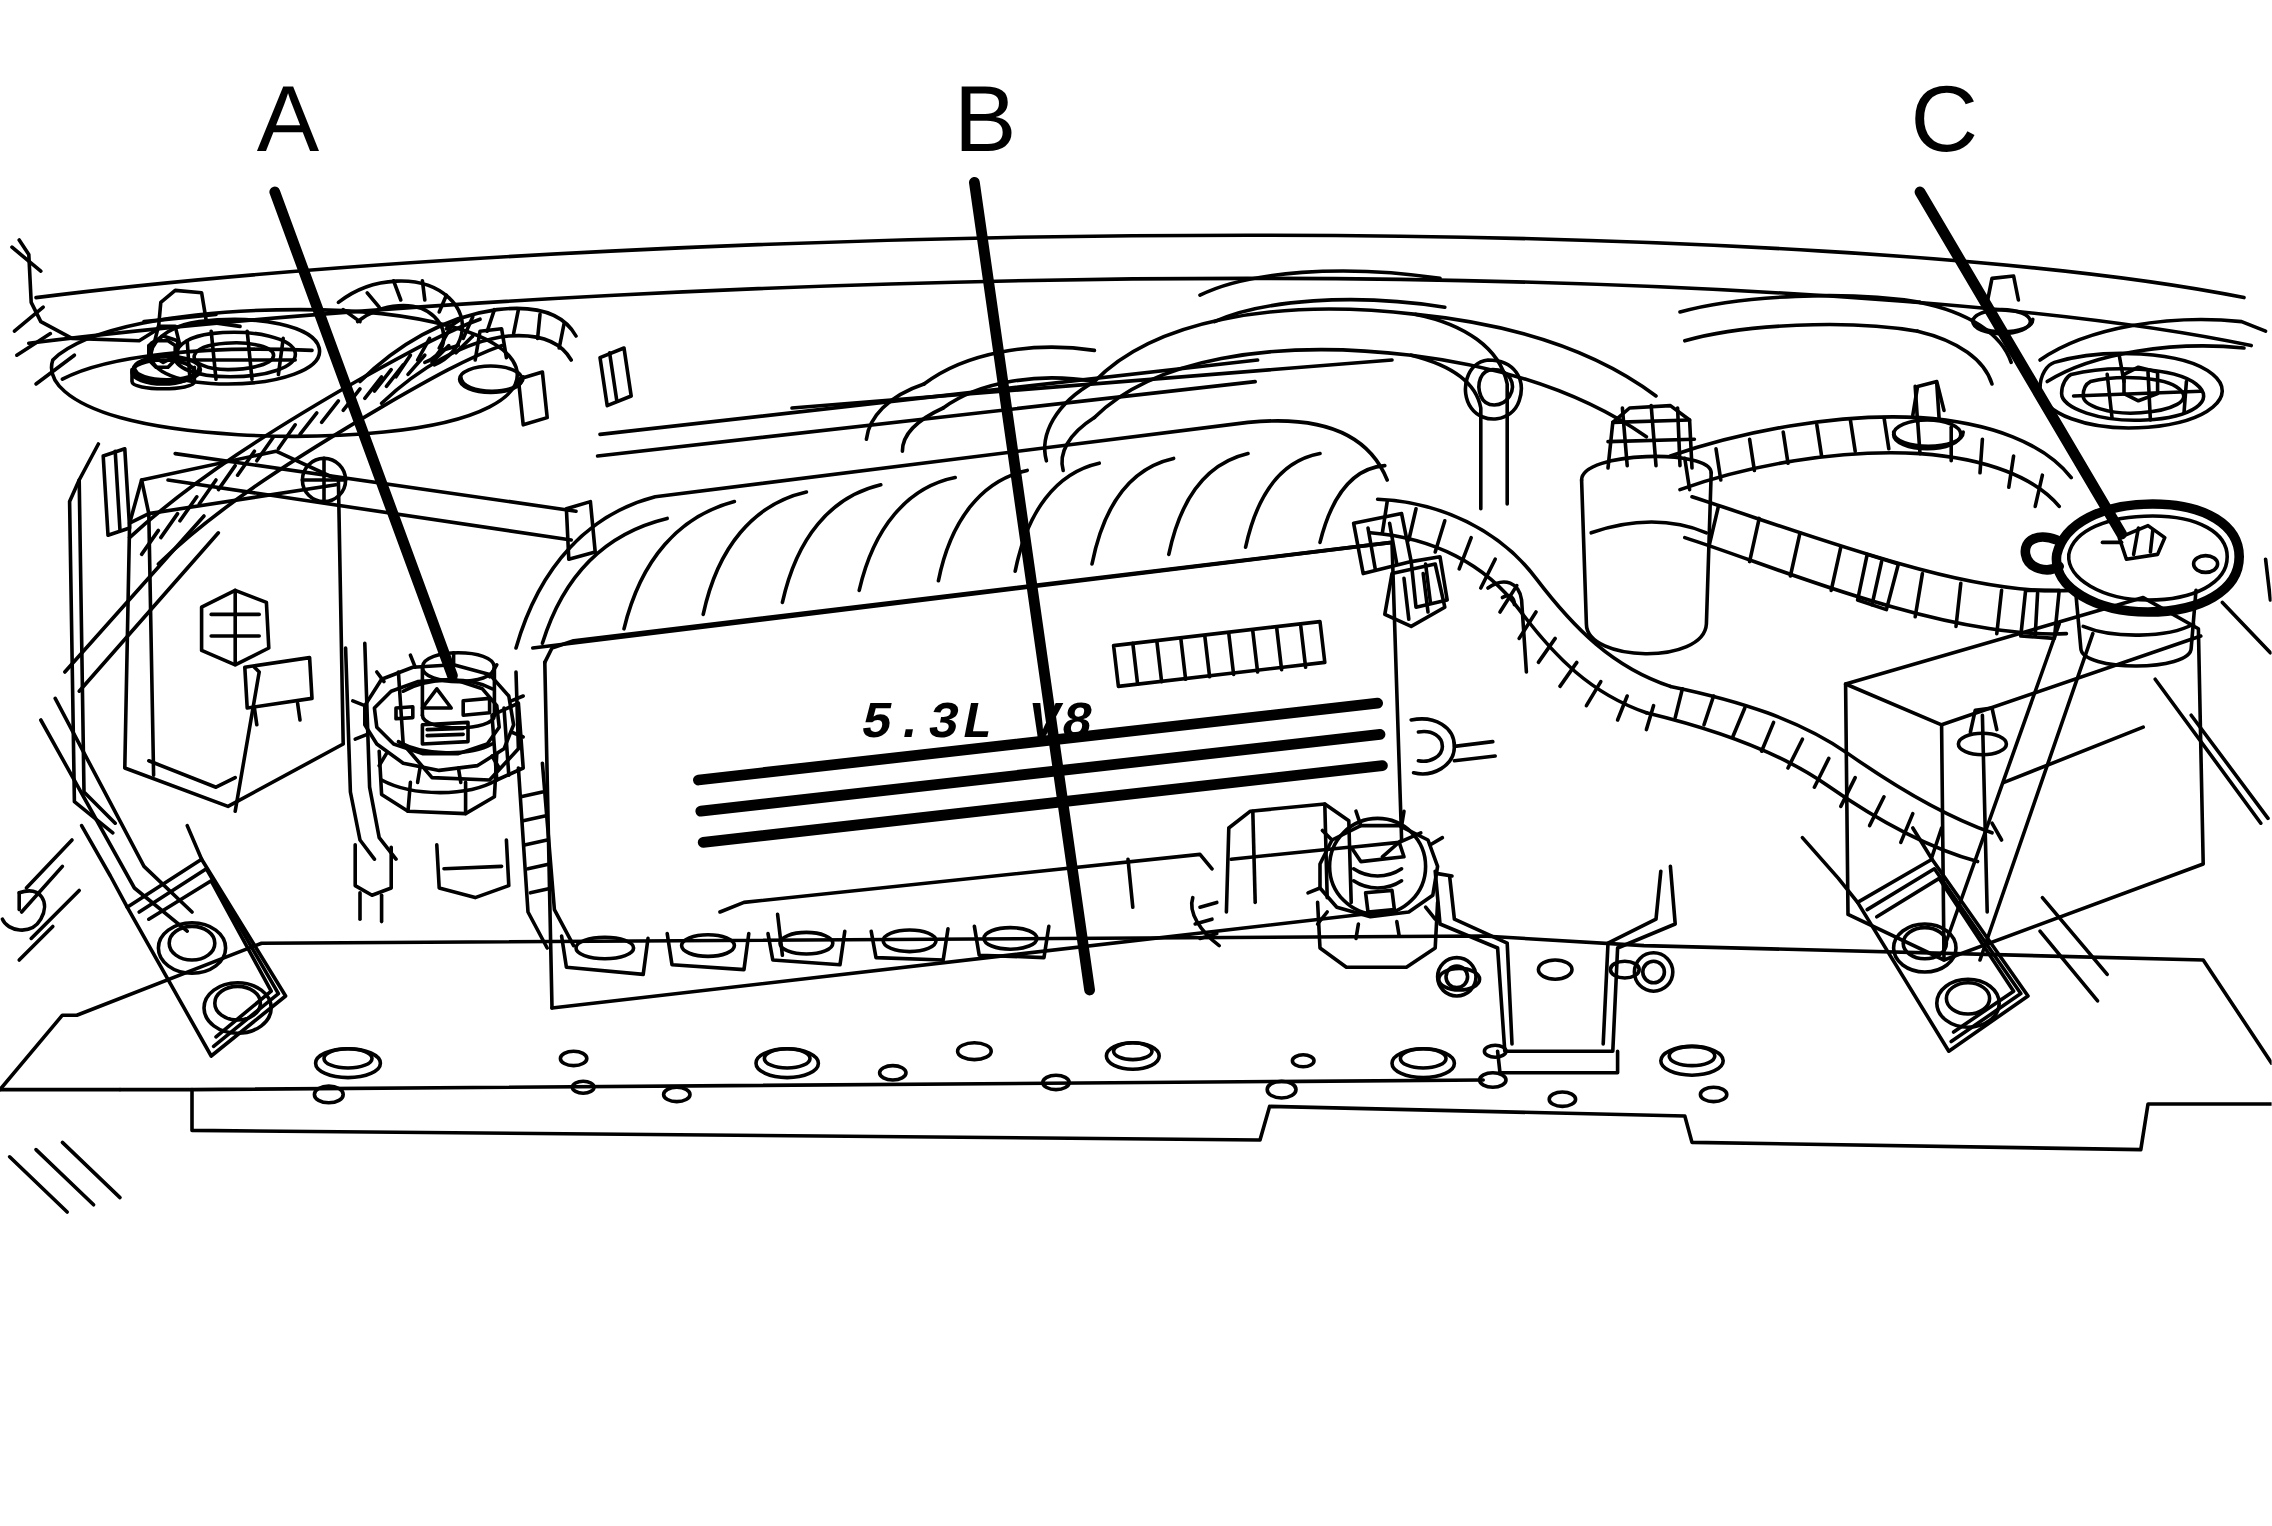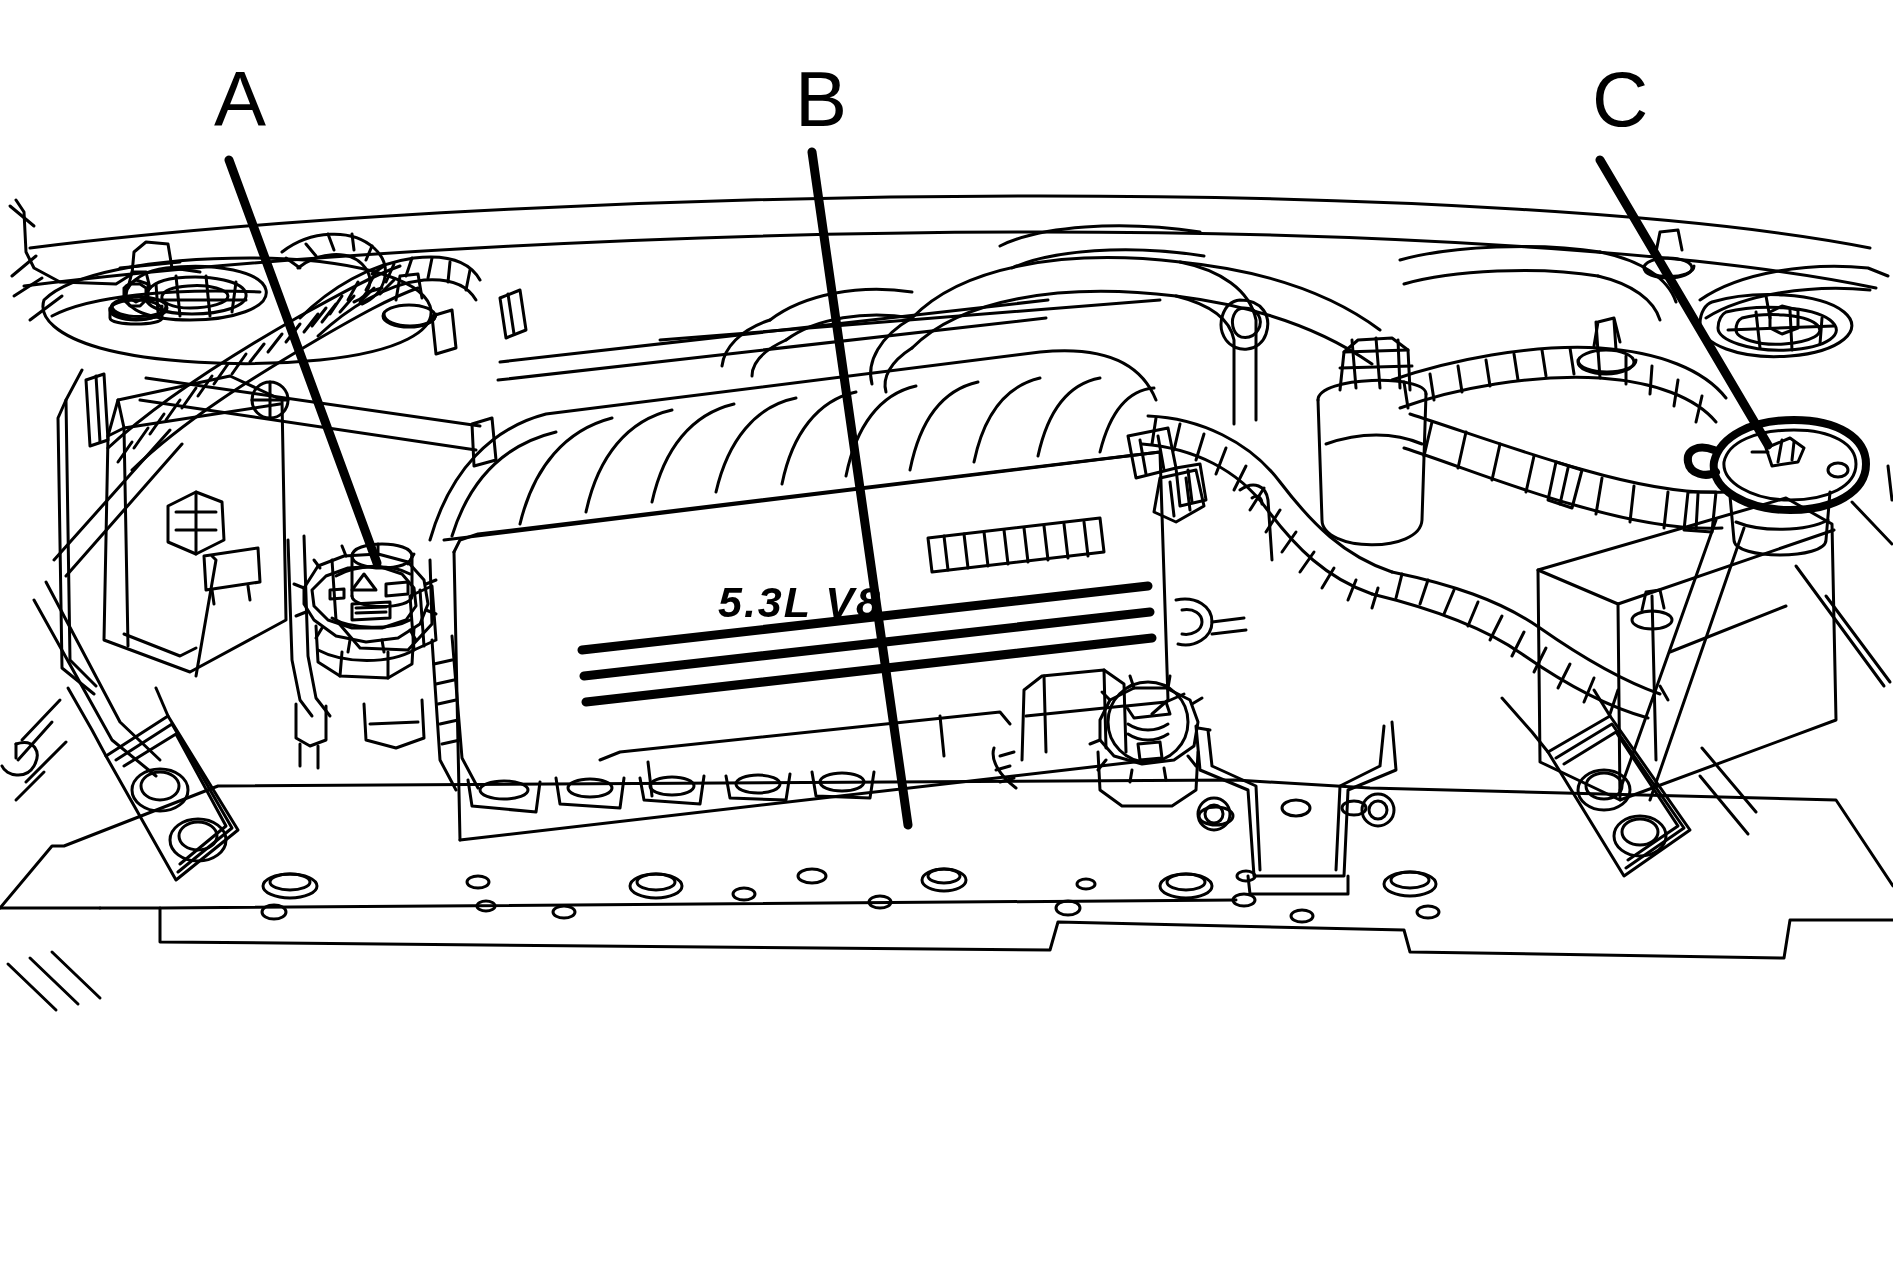--- a/index.html
+++ b/index.html
@@ -15,21 +15,21 @@
     font-family:"Liberation Sans", sans-serif;
     font-size:78px;
     font-weight:400;
     color:#000;
     line-height:1;
     letter-spacing:0px;
     user-select:none;
   }
   .cover-text{
     position:absolute;
-    font-family:Liberation Sans, sans-serif;
+    font-family:Liberation Mono, monospace;
     font-style:italic;
     font-weight:700;
     font-size:43px;
     color:#000;
     letter-spacing:2px;
     white-space:nowrap;
   }
 </style>
 </head>
 <body>

